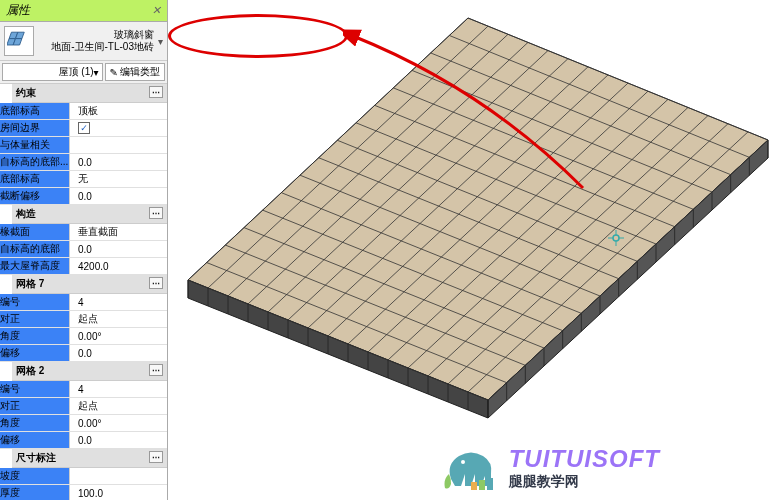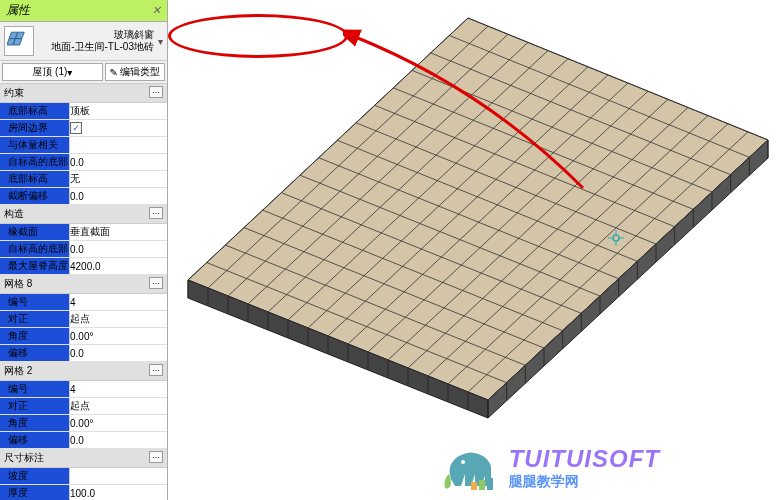--- a/index.html
+++ b/index.html
@@ -7,38 +7,38 @@
 .container { display: flex; height: 500px; }
 .panel { width: 168px; background: #f0f0f0; border-right: 1px solid #aaa; display: flex; flex-direction: column; }
 .panel-title { background: #bef264; padding: 2px 6px; border-bottom: 1px solid #aaa; display: flex; justify-content: space-between; align-items: center; font-size: 12px; font-style: italic; }
 .close-x { cursor: pointer; font-size: 11px; color: #666; }
 .type-selector { display: flex; padding: 4px; border-bottom: 1px solid #ccc; align-items: center; gap: 4px; text-align: right; }
 .type-icon { width: 30px; height: 30px; background: #fff; border: 1px solid #aaa; display: flex; align-items: center; justify-content: center; }
 .type-icon svg { width: 24px; height: 24px; }
 .type-text { flex: 1; font-size: 10px; line-height: 12px; }
 .type-arrow { font-size: 10px; color: #555; }
 .filter-row { display: flex; padding: 2px; gap: 2px; border-bottom: 1px solid #ccc; }
-.filter-drop { flex: 1; background: #fff; border: 1px solid #aaa; padding: 1px 3px; font-size: 10px; display: flex; justify-content: center; align-items: center; }
+.filter-drop { flex: 1; background: #fff; border: 1px solid #aaa; padding: 1px 3px; font-size: 10px; display: flex; justify-content: flex-end; align-items: center; }
 .edit-btn { background: #fff; border: 1px solid #aaa; padding: 1px 4px; font-size: 10px; display: flex; align-items: center; gap: 2px; }
 .props { flex: 1; overflow-y: auto; background: #fff; }
-.group-header { background: #e0e0e0; padding: 2px 4px; font-weight: normal; font-size: 10px; display: flex; justify-content: space-between; border-bottom: 1px solid #ccc; }
+.group-header { background: #e0e0e0; padding: 2px 4px; font-weight: bold; font-size: 10px; display: flex; justify-content: space-between; border-bottom: 1px solid #ccc; margin-left: 12px; }
 .group-btn { width: 14px; height: 12px; background: #f8f8f8; border: 1px solid #999; font-size: 8px; display: flex; align-items: center; justify-content: center; }
 .prop-row { display: flex; border-bottom: 1px solid #e0e0e0; font-size: 10px; height: 17px; align-items: center; }
-.prop-label { width: 70px; padding-left: 8px; background: #1d4ed8; border-right: 1px solid #ccc; height: 100%; display: flex; align-items: center; overflow: hidden; white-space: nowrap; }
-.prop-value { flex: 1; padding-left: 0; height: 100%; display: flex; align-items: center; }
+.prop-label { width: 70px; padding-left: 0; background: #3b82f6; border-right: 1px solid #ccc; height: 100%; display: flex; align-items: center; overflow: hidden; white-space: nowrap; }
+.prop-value { flex: 1; padding-left: 8px; height: 100%; display: flex; align-items: center; }
 .checkbox { width: 12px; height: 12px; border: 1px solid #666; background: #fff; display: flex; align-items: center; justify-content: center; font-size: 9px; color: #2060c0; }
 .viewport { flex: 1; background: #fff; position: relative; }
 .grid-svg { position: absolute; top: 0; left: 0; }
 .annot-ellipse { position: absolute; border: 3px solid #d00; border-radius: 50%; top: 14px; left: 0px; width: 180px; height: 44px; pointer-events: none; }
 .annot-arrow { position: absolute; top: 28px; left: 175px; pointer-events: none; }
 .watermark { position: absolute; bottom: 8px; right: 120px; display: flex; align-items: center; gap: 8px; opacity: 0.85; }
 .wm-logo { width: 60px; height: 48px; }
 .wm-text { display: flex; flex-direction: column; }
 .wm-main { font-size: 24px; font-weight: bold; color: #8b5cf6; font-style: italic; letter-spacing: 1px; }
-.wm-sub { font-size: 14px; color: #3b82f6; font-weight: bold; }
+.wm-sub { font-size: 14px; color: #0f172a; font-weight: bold; }
 .center-marker { position: absolute; top: 230px; left: 440px; width: 16px; height: 16px; }
 </style>
 </head>
 <body>
 
 <div class="container">
   <div class="panel">
     <div class="panel-title">
       <span>属性</span>
       <span class="close-x">✕</span>
@@ -111,21 +111,21 @@
         </div>
         <div class="prop-row">
           <div class="prop-label">自标高的底部</div>
           <div class="prop-value">0.0</div>
         </div>
         <div class="prop-row">
           <div class="prop-label">最大屋脊高度</div>
           <div class="prop-value">4200.0</div>
         </div>
         <div class="group-header">
-          <span>网格 8</span>
+          <span>网格 7</span>
           <span class="group-btn">⋯</span>
         </div>
         <div class="prop-row">
           <div class="prop-label">编号</div>
           <div class="prop-value">4</div>
         </div>
         <div class="prop-row">
           <div class="prop-label">对正</div>
           <div class="prop-value">起点</div>
         </div>

